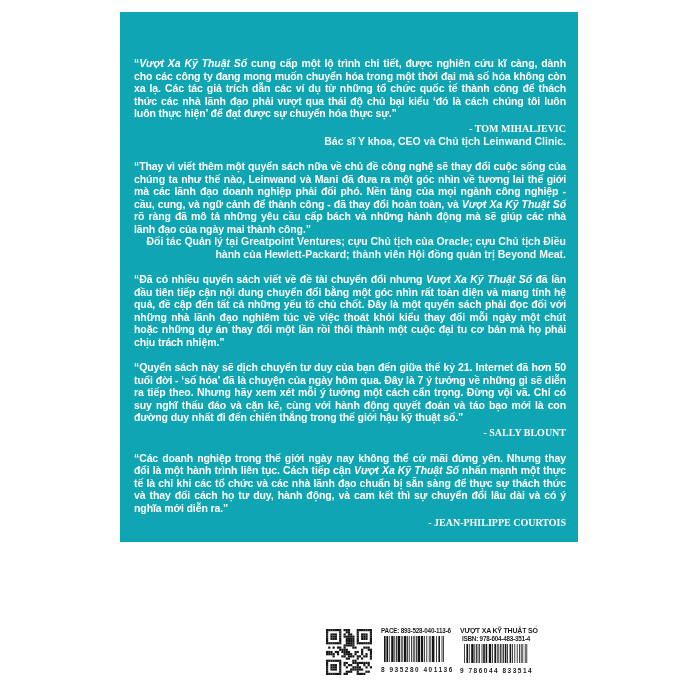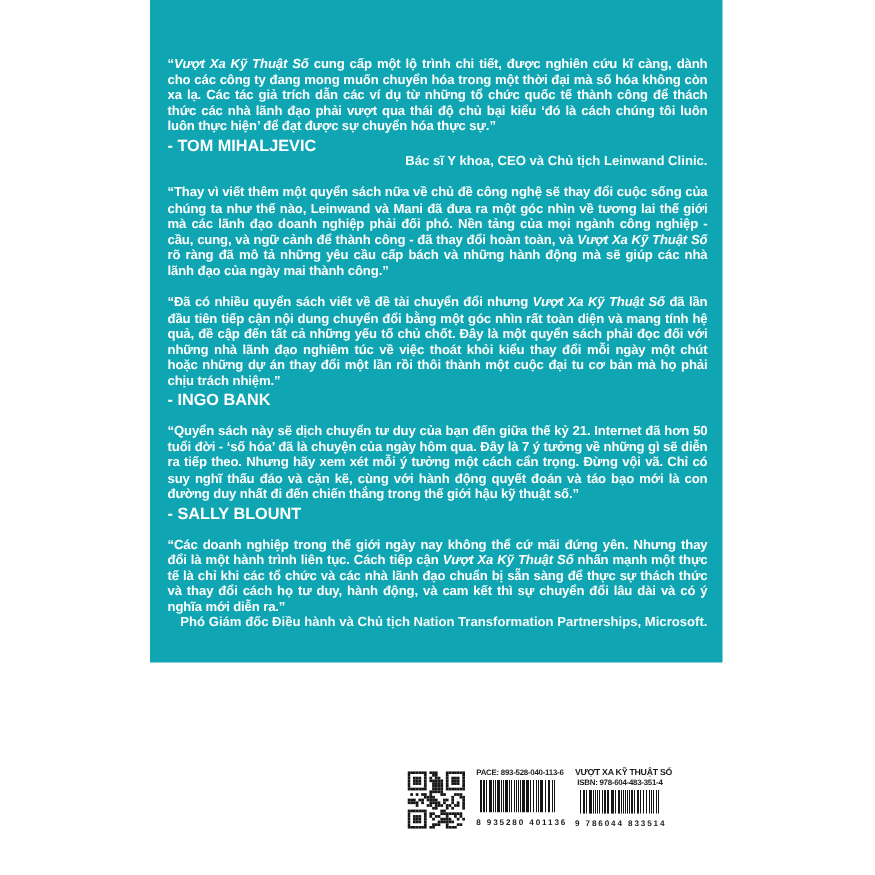--- a/index.html
+++ b/index.html
@@ -1,23 +1,23 @@
 <!DOCTYPE html>
 <html><head>
 <meta charset="utf-8">
 <style>
   html,body{margin:0;padding:0;}
   body{width:700px;height:700px;background:#ffffff;font-family:"Liberation Sans",sans-serif;}
   .page{position:relative;width:700px;height:700px;background:#ffffff;overflow:hidden;}
-  .cover{position:absolute;left:120px;top:0;width:458px;height:530px;background:#10a5b2;}
+  .cover{position:absolute;left:120px;top:12px;width:458px;height:530px;background:#10a5b2;}
   .quotes{position:absolute;left:14px;right:12px;top:45px;color:#ffffff;}
   .quote{margin:0 0 13px 0;}
   .quote-body{margin:0;font-size:10.5px;line-height:12.5px;text-align:justify;font-weight:bold;letter-spacing:-0.1px;}
   .quote-body .it{font-style:italic;}
-  .attr-name{margin:2px 0 0 0;font-size:13px;line-height:13px;font-weight:bold;text-align:left;}
+  .attr-name{margin:2px 0 0 0;font-size:10px;line-height:13px;font-weight:bold;text-align:right;font-family:Liberation Serif, serif;}
   .attr-role{margin:0;font-size:10.5px;line-height:12.5px;font-weight:bold;text-align:right;color:rgba(255,255,255,0.96);}
   
   .logo-block{position:absolute;left:18px;top:621px;width:208px;text-align:center;color:#ffffff;}
   .logo-vi{font-size:14px;font-weight:bold;letter-spacing:0.2px;white-space:nowrap;}
   .logo-en{font-size:11px;font-weight:normal;color:rgba(255,255,255,0.93);margin-top:2px;white-space:nowrap;}
   .logo-rule{height:1px;background:rgba(255,255,255,0.85);width:150px;margin:6px auto 0 auto;}
   .white-box{position:absolute;background:#ffffff;border-radius:1px;}
   .qr-box{left:203px;top:612px;width:52px;height:55px;display:flex;align-items:center;justify-content:center;}
   .bc-box{top:613px;height:52px;padding:2px 3px;box-sizing:border-box;text-align:center;color:#1c1c1c;}
   .bc1{left:258px;width:73px;}
@@ -34,32 +34,32 @@
   <div class="cover">
 
     <div class="quotes">
         <div class="quote">
           <p class="quote-body"><span>“</span><span class="it">Vượt Xa Kỹ Thuật Số</span><span> cung cấp một lộ trình chi tiết, được nghiên cứu kĩ càng, dành cho các công ty đang mong muốn chuyển hóa trong một thời đại mà số hóa không còn xa lạ. Các tác giả trích dẫn các ví dụ từ những tổ chức quốc tế thành công để thách thức các nhà lãnh đạo phải vượt qua thái độ chủ bại kiểu ‘đó là cách chúng tôi luôn luôn thực hiện’ để đạt được sự chuyển hóa thực sự.”</span></p>
           <p class="attr-name">- TOM MIHALJEVIC</p>
           <p class="attr-role">Bác sĩ Y khoa, CEO và Chủ tịch Leinwand Clinic.</p>
         </div>
         <div class="quote">
           <p class="quote-body"><span>“Thay vì viết thêm một quyển sách nữa về chủ đề công nghệ sẽ thay đổi cuộc sống của chúng ta như thế nào, Leinwand và Mani đã đưa ra một góc nhìn về tương lai thế giới mà các lãnh đạo doanh nghiệp phải đối phó. Nền tảng của mọi ngành công nghiệp - cầu, cung, và ngữ cảnh để thành công - đã thay đổi hoàn toàn, và </span><span class="it">Vượt Xa Kỹ Thuật Số</span><span> rõ ràng đã mô tả những yêu cầu cấp bách và những hành động mà sẽ giúp các nhà lãnh đạo của ngày mai thành công.”</span></p>
+          <p class="attr-role">Đối tác Quản lý tại Greatpoint Ventures; cựu Chủ tịch của Oracle; cựu Chủ tịch Điều hành của Hewlett-Packard; thành viên Hội đồng quản trị Beyond Meat.</p>
         </div>
         <div class="quote">
           <p class="quote-body"><span>“Đã có nhiều quyển sách viết về đề tài chuyển đổi nhưng </span><span class="it">Vượt Xa Kỹ Thuật Số</span><span> đã lần đầu tiên tiếp cận nội dung chuyển đổi bằng một góc nhìn rất toàn diện và mang tính hệ quả, đề cập đến tất cả những yếu tố chủ chốt. Đây là một quyển sách phải đọc đối với những nhà lãnh đạo nghiêm túc về việc thoát khỏi kiểu thay đổi mỗi ngày một chút hoặc những dự án thay đổi một lần rồi thôi thành một cuộc đại tu cơ bản mà họ phải chịu trách nhiệm.”</span></p>
-          <p class="attr-name">- INGO BANK</p>
         </div>
         <div class="quote">
           <p class="quote-body"><span>“Quyển sách này sẽ dịch chuyển tư duy của bạn đến giữa thế kỷ 21. Internet đã hơn 50 tuổi đời - ‘số hóa’ đã là chuyện của ngày hôm qua. Đây là 7 ý tưởng về những gì sẽ diễn ra tiếp theo. Nhưng hãy xem xét mỗi ý tưởng một cách cẩn trọng. Đừng vội vã. Chỉ có suy nghĩ thấu đáo và cặn kẽ, cùng với hành động quyết đoán và táo bạo mới là con đường duy nhất đi đến chiến thắng trong thế giới hậu kỹ thuật số.”</span></p>
           <p class="attr-name">- SALLY BLOUNT</p>
         </div>
         <div class="quote">
           <p class="quote-body"><span>“Các doanh nghiệp trong thế giới ngày nay không thể cứ mãi đứng yên. Nhưng thay đổi là một hành trình liên tục. Cách tiếp cận </span><span class="it">Vượt Xa Kỹ Thuật Số</span><span> nhấn mạnh một thực tế là chỉ khi các tổ chức và các nhà lãnh đạo chuẩn bị sẵn sàng để thực sự thách thức và thay đổi cách họ tư duy, hành động, và cam kết thì sự chuyển đổi lâu dài và có ý nghĩa mới diễn ra.”</span></p>
-          <p class="attr-role">Phó Giám đốc Điều hành và Chủ tịch Nation Transformation Partnerships, Microsoft.</p>
+          <p class="attr-name">- JEAN-PHILIPPE COURTOIS</p>
         </div>
       </div>
 
     <div class="logo-block">
       <div class="logo-vi">HỌC VIỆN QUẢN LÝ PACE</div>
       <div class="logo-en">PACE Institute of Management</div>
       <div class="logo-rule"></div>
     </div>
 
     <div class="white-box qr-box">

